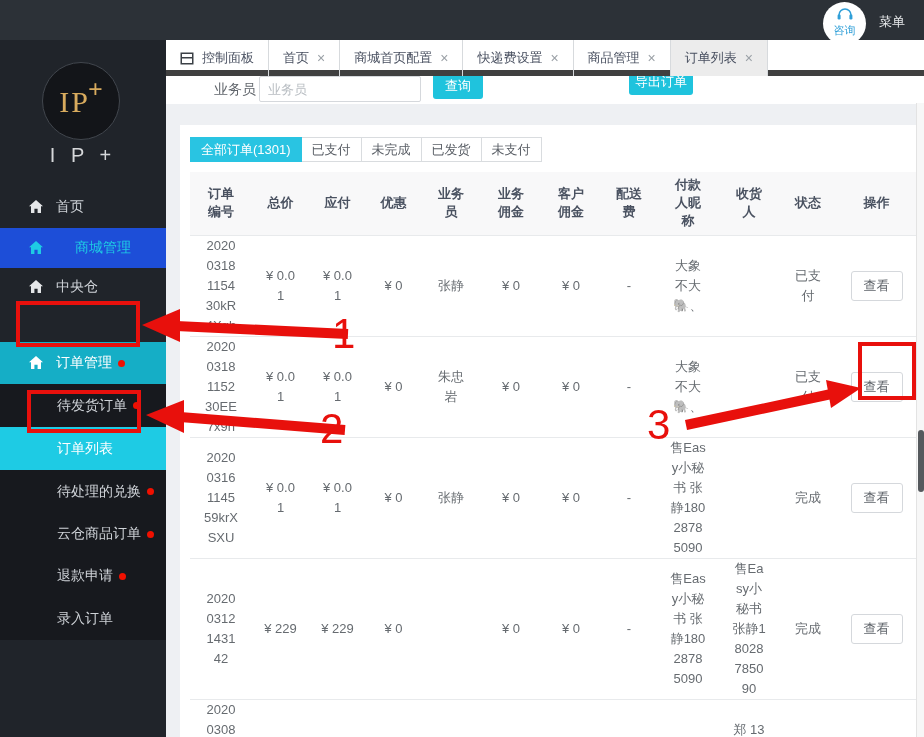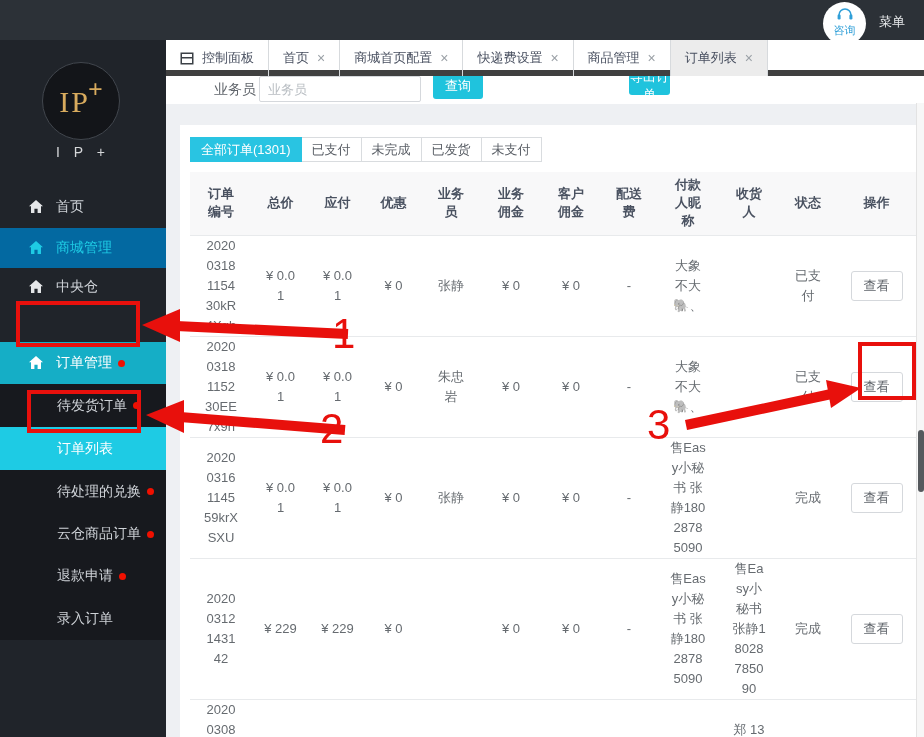--- a/index.html
+++ b/index.html
@@ -16,28 +16,28 @@
   #menu-link { left:879px; top:13px; color:#e8eaec; font-size:13px; z-index:40; cursor:pointer; }
 
   
   #sidebar { left:0; top:40px; width:166px; height:697px; background:#20242a; z-index:20; }
   #logo-circle { left:42px; top:22px; width:78px; height:78px; border-radius:50%;
     background:#131519; border:1px solid #41464d; text-align:center;
     font-family:"Liberation Serif", serif; color:#d8ab5e; }
   #logo-circle .ip { font-size:30px; line-height:78px; letter-spacing:2px; }
   #logo-circle .plus { font-size:26px; vertical-align:14px; margin-left:-2px; font-weight:bold; }
   #logo-caption { left:0; top:104px; width:166px; text-align:center; color:#d6d8da;
-    font-size:14px; letter-spacing:5px; }
+    font-size:20px; letter-spacing:5px; }
   #menu { left:0; top:146px; width:166px; }
   .mi { position:relative; display:flex; align-items:center; color:#cfd3d8;
     font-size:14px; cursor:pointer; }
   .mi.top { padding-left:28px; background:#20242a; }
   .mi.top .micon { width:16px; height:16px; margin-right:12px; color:#e4e6e8; flex:0 0 16px; }
   .mi.sub { padding-left:57px; background:#17191e; }
-  .mi.shop { background:#0369a1; color:#1ecbe4; }
+  .mi.shop { background:#1d4ed8; color:#1ecbe4;gap:19px; }
   .mi.shop .micon { color:#1ecbe4; }
   .mi.active-parent { background:#15aec6; color:#fff;margin-top:37px; }
   .mi.active-parent .micon { color:#fff; }
   .mi.active-sub { background:#1ecbe4; color:#fff; }
   .reddot { display:inline-block; width:7px; height:7px; border-radius:50%;
     background:#f01000; margin-left:6px; flex:0 0 7px; }
 
   
   #tabbar { left:166px; top:40px; width:758px; height:36px; background:#fff;
     border-bottom:6px solid #404040; display:flex; z-index:10; }
@@ -50,21 +50,21 @@
   
   #search-strip { left:166px; top:76px; width:758px; height:28px; background:#fff; }
   #sales-label { left:214px; top:81px; font-size:14px; color:#60656b; }
   #sales-input { left:259px; top:76px; width:162px; height:26px; border:1px solid #d5d8dc;
     border-radius:2px; padding:0 8px; font-size:13px; color:#333; outline:none;
     font-family:"Liberation Sans", sans-serif; }
   #sales-input::placeholder { color:#b8bdc2; }
   .cyan-btn { position:absolute; border:none; border-radius:3px; background:#1fc3dd;
     color:#fff; font-size:13px; cursor:pointer; font-family:"Liberation Sans", sans-serif; }
   #query-btn { left:433px; top:72px; width:50px; height:27px; }
-  #export-btn { left:629px; top:68px; width:41px; height:27px; }
+  #export-btn { left:629px; top:68px; width:64px; height:27px; }
 
   
   #panel { left:180px; top:125px; width:740px; height:612px; background:#fff; overflow:hidden; }
   #filters { position:absolute; left:10px; top:12px; display:flex;border-radius:9px; }
   .ftab { height:25px; line-height:23px; padding:0 10px; font-size:13px; color:#5a5f66;
     border:1px solid #d9dcdf; border-left:none; background:#fff; cursor:pointer; }
   .ftab:first-child { border-left:1px solid #d9dcdf; }
   .ftab.active { background:#29c4e2; border-color:#29c4e2; color:#fff; }
 
   table#orders { position:absolute; left:10px; top:47px; width:726px;

